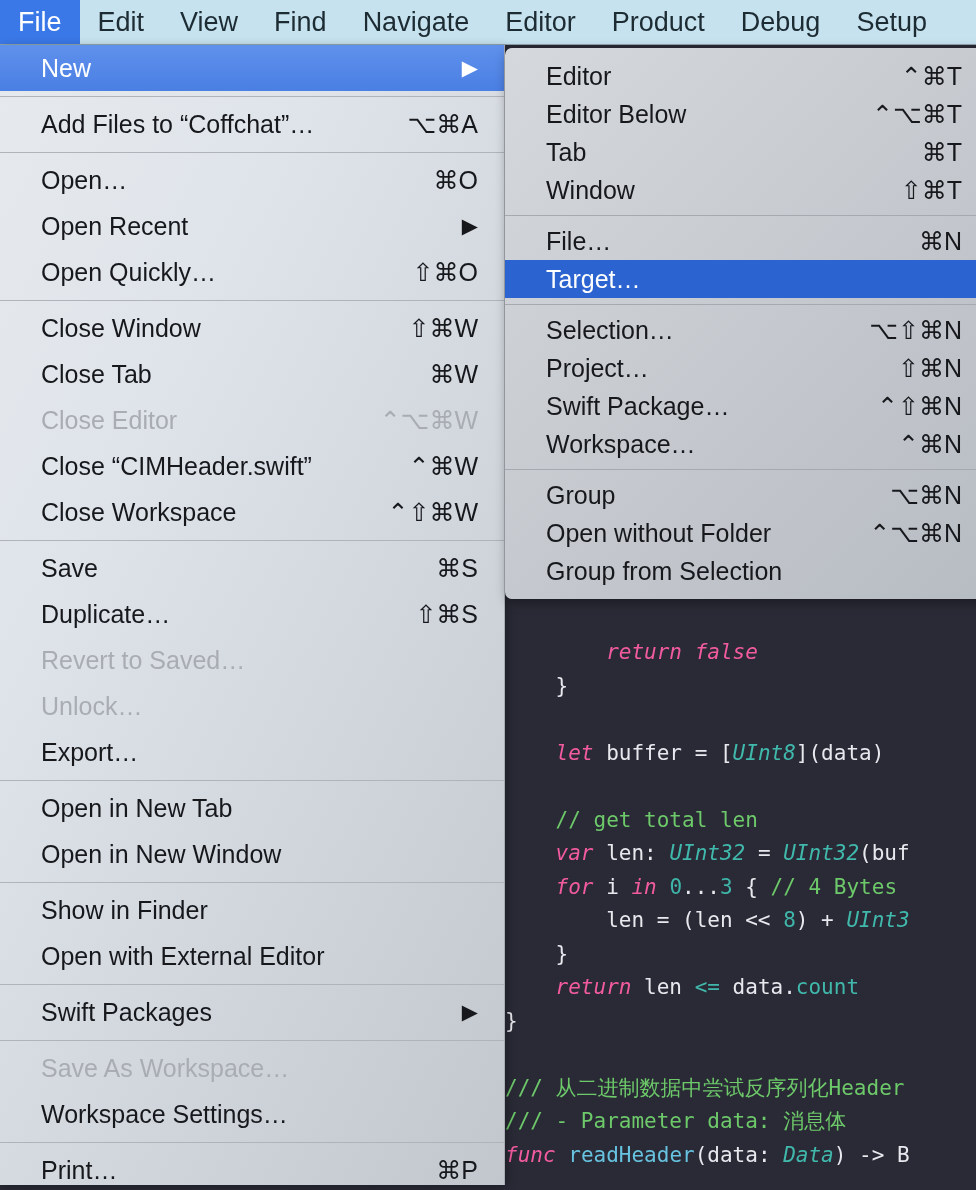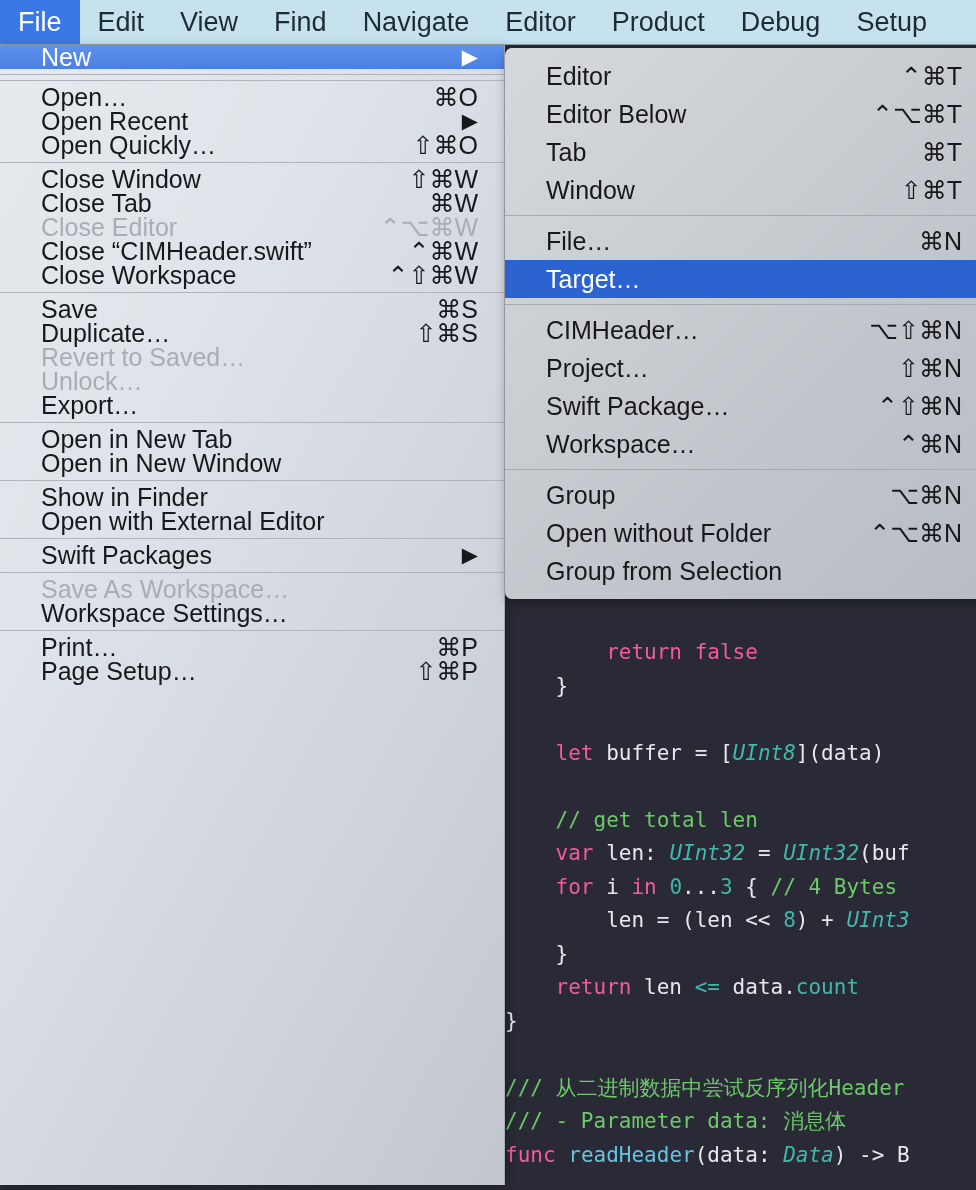--- a/index.html
+++ b/index.html
@@ -29,21 +29,21 @@
     left: 505px;
     top: 600px;
     width: 600px;
     font-family: "DejaVu Sans Mono", "Liberation Mono", monospace;
     font-size: 21px;
     line-height: 33.5px;
     white-space: pre;
     letter-spacing: 0px;
   }
   .code-line { height: 33.5px; }
-  .tok-kw   { color: #f25ba0; }
+  .tok-kw   { color: #f25ba0; font-style: italic; }
   .tok-type { color: #41b8ac; font-style: italic; }
   .tok-plain{ color: #e8e8ef; }
   .tok-com  { color: #6dc96a; }
   .tok-num  { color: #3fb5a9; }
   .tok-fn   { color: #67c3e0; }
   .tok-prop { color: #41b8ac; }
   .tok-comb { color: #6dc96a; font-weight: normal; }
 
   #watermark {
     position: absolute;
@@ -92,21 +92,21 @@
     height: 1140px;
     background: linear-gradient(118deg, #e6eaee 0%, #dfe4ea 30%, #d2d7de 62%, #c2c7ce 100%);
     border-right: 1px solid #a8adb4;
     box-shadow: 2px 2px 9px rgba(0,0,0,0.30);
     box-sizing: border-box;
     overflow: hidden;
     padding-top: 0px;
   }
   .mi {
     position: relative;
-    height: 24px;
+    height: 46px;
     display: flex;
     align-items: center;
     padding: 0 20px 0 41px;
     font-size: 25px;
     color: #16181c;
     white-space: nowrap;
     box-sizing: border-box;
   }
   .mi.disabled { color: #a9adb3; text-align: center; }
   .mi.highlight {
@@ -200,20 +200,25 @@
     </div>
   </div>
 
 <div id="file-menu">
     <div class="mi highlight">
       <span class="label">New</span>
       <span class="spacer"></span>
       <span class="arrow">▶</span>
     </div>
     <div class="sep"></div>
+    <div class="mi">
+      <span class="label">Add Files to “Coffchat”…</span>
+      <span class="spacer"></span>
+      <span class="shortcut">⌥⌘A</span>
+    </div>
     <div class="sep"></div>
     <div class="mi">
       <span class="label">Open…</span>
       <span class="spacer"></span>
       <span class="shortcut">⌘O</span>
     </div>
     <div class="mi">
       <span class="label">Open Recent</span>
       <span class="spacer"></span>
       <span class="arrow">▶</span>
@@ -344,21 +349,21 @@
       <span class="label">File…</span>
       <span class="spacer"></span>
       <span class="shortcut">⌘N</span>
     </div>
     <div class="mi highlight">
       <span class="label">Target…</span>
       <span class="spacer"></span>
     </div>
     <div class="sep"></div>
     <div class="mi">
-      <span class="label">CIMHeader…</span>
+      <span class="label">Selection…</span>
       <span class="spacer"></span>
       <span class="shortcut">⌥⇧⌘N</span>
     </div>
     <div class="mi">
       <span class="label">Project…</span>
       <span class="spacer"></span>
       <span class="shortcut">⇧⌘N</span>
     </div>
     <div class="mi">
       <span class="label">Swift Package…</span>

